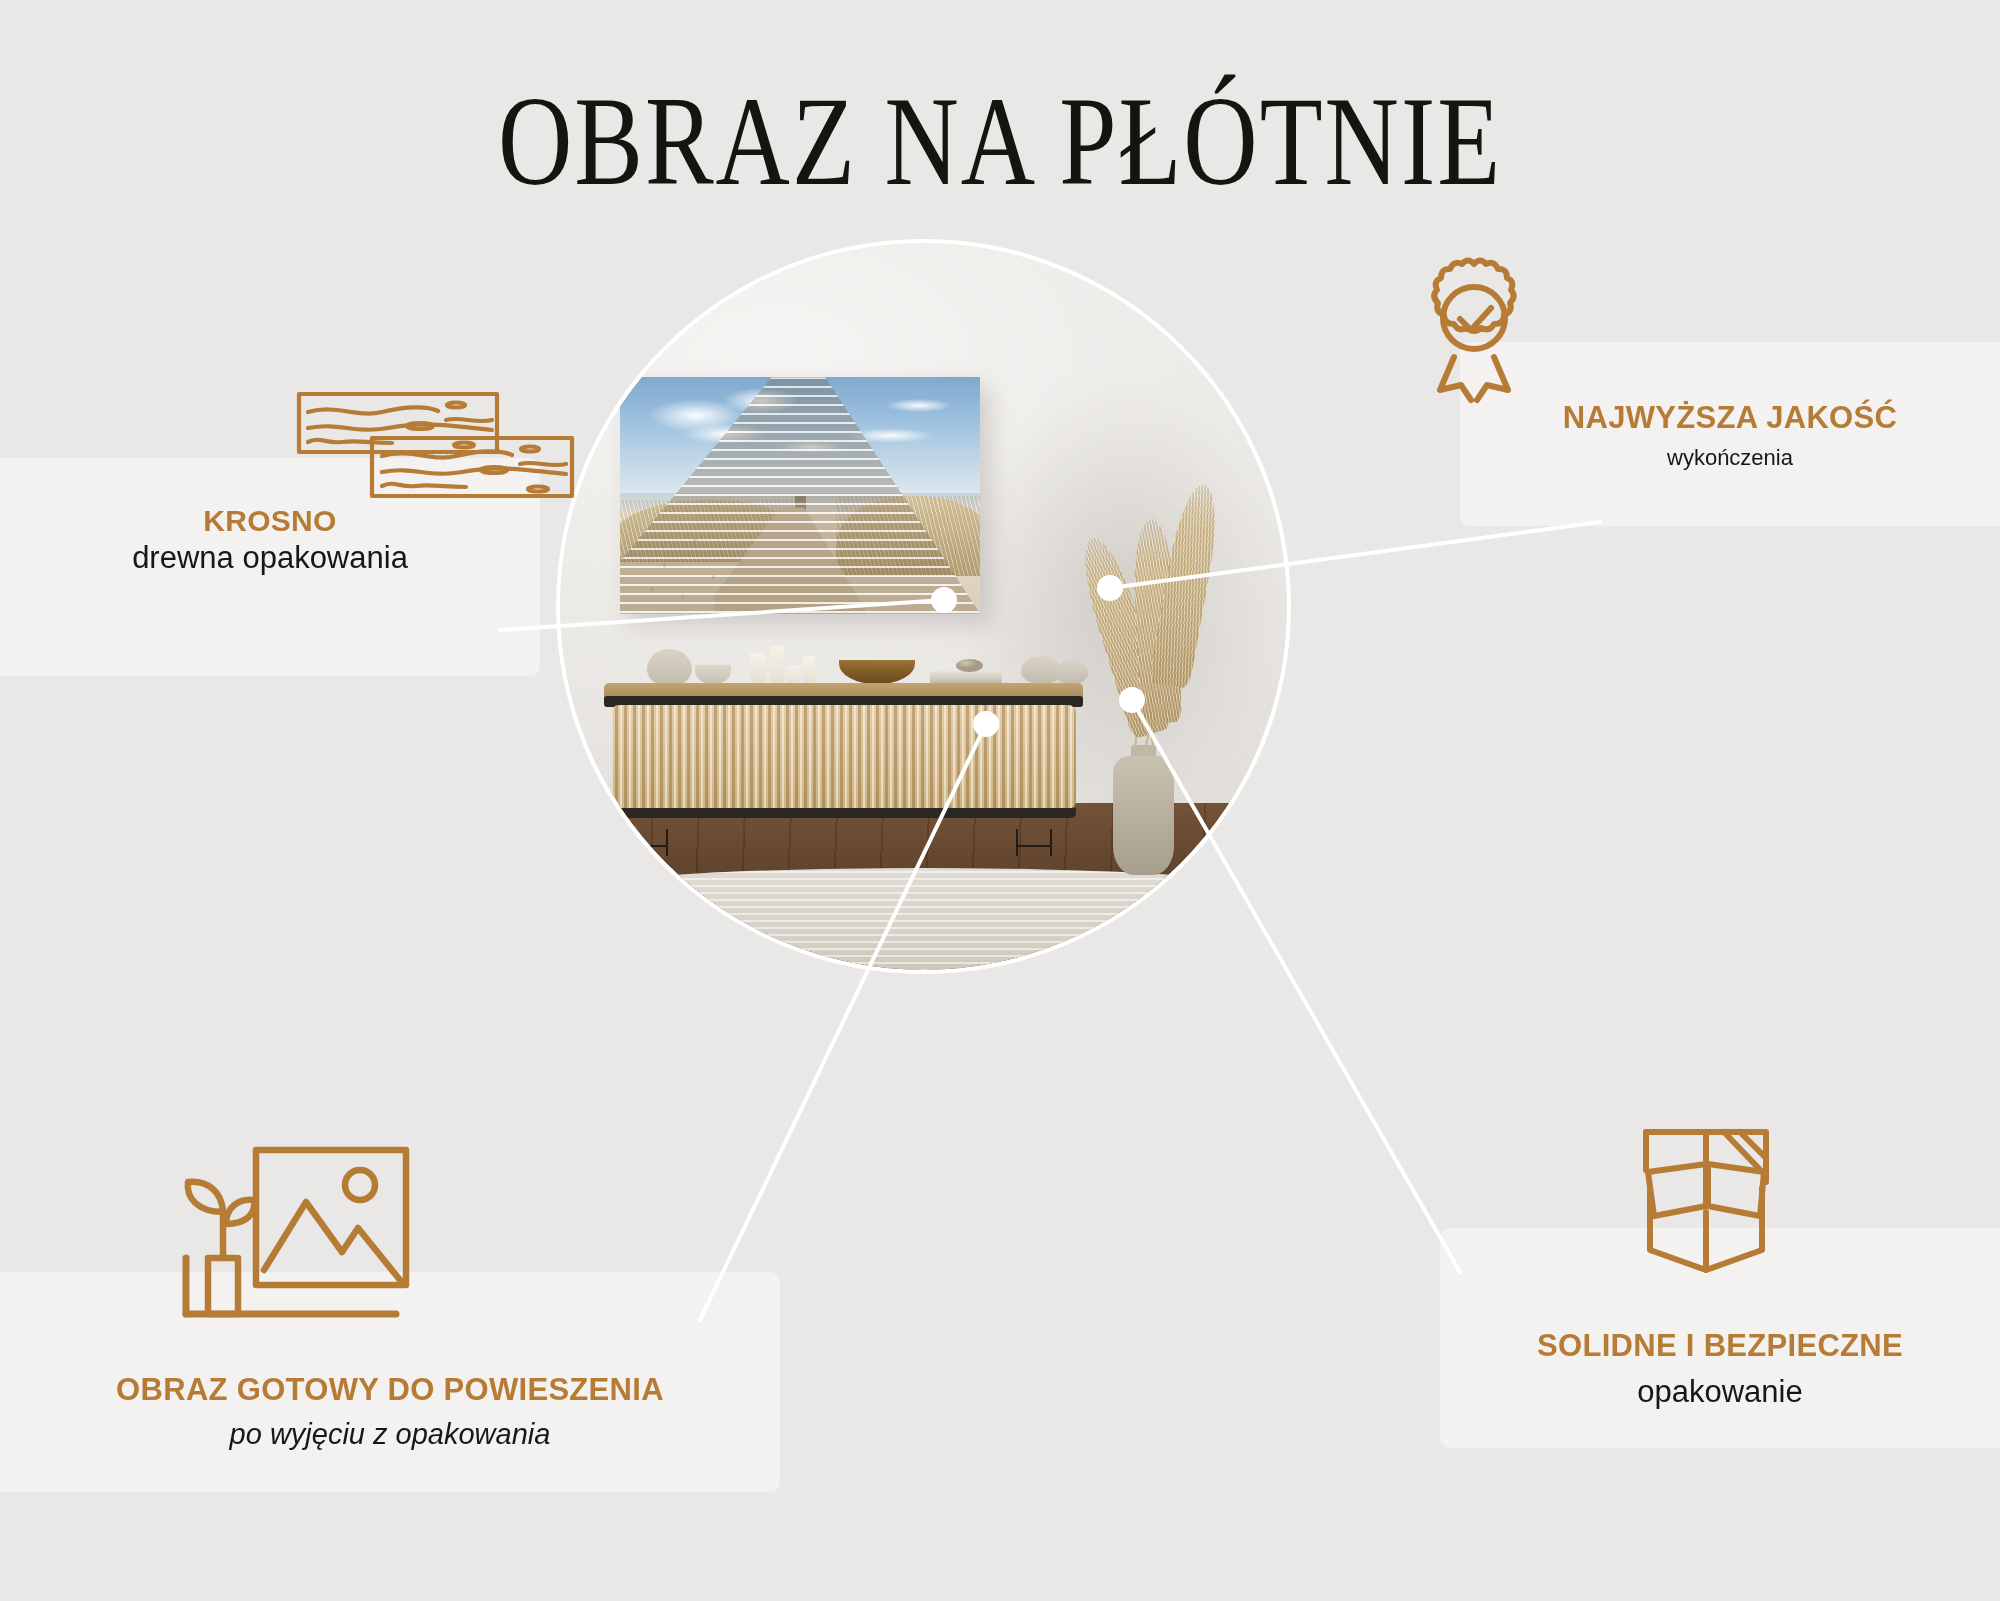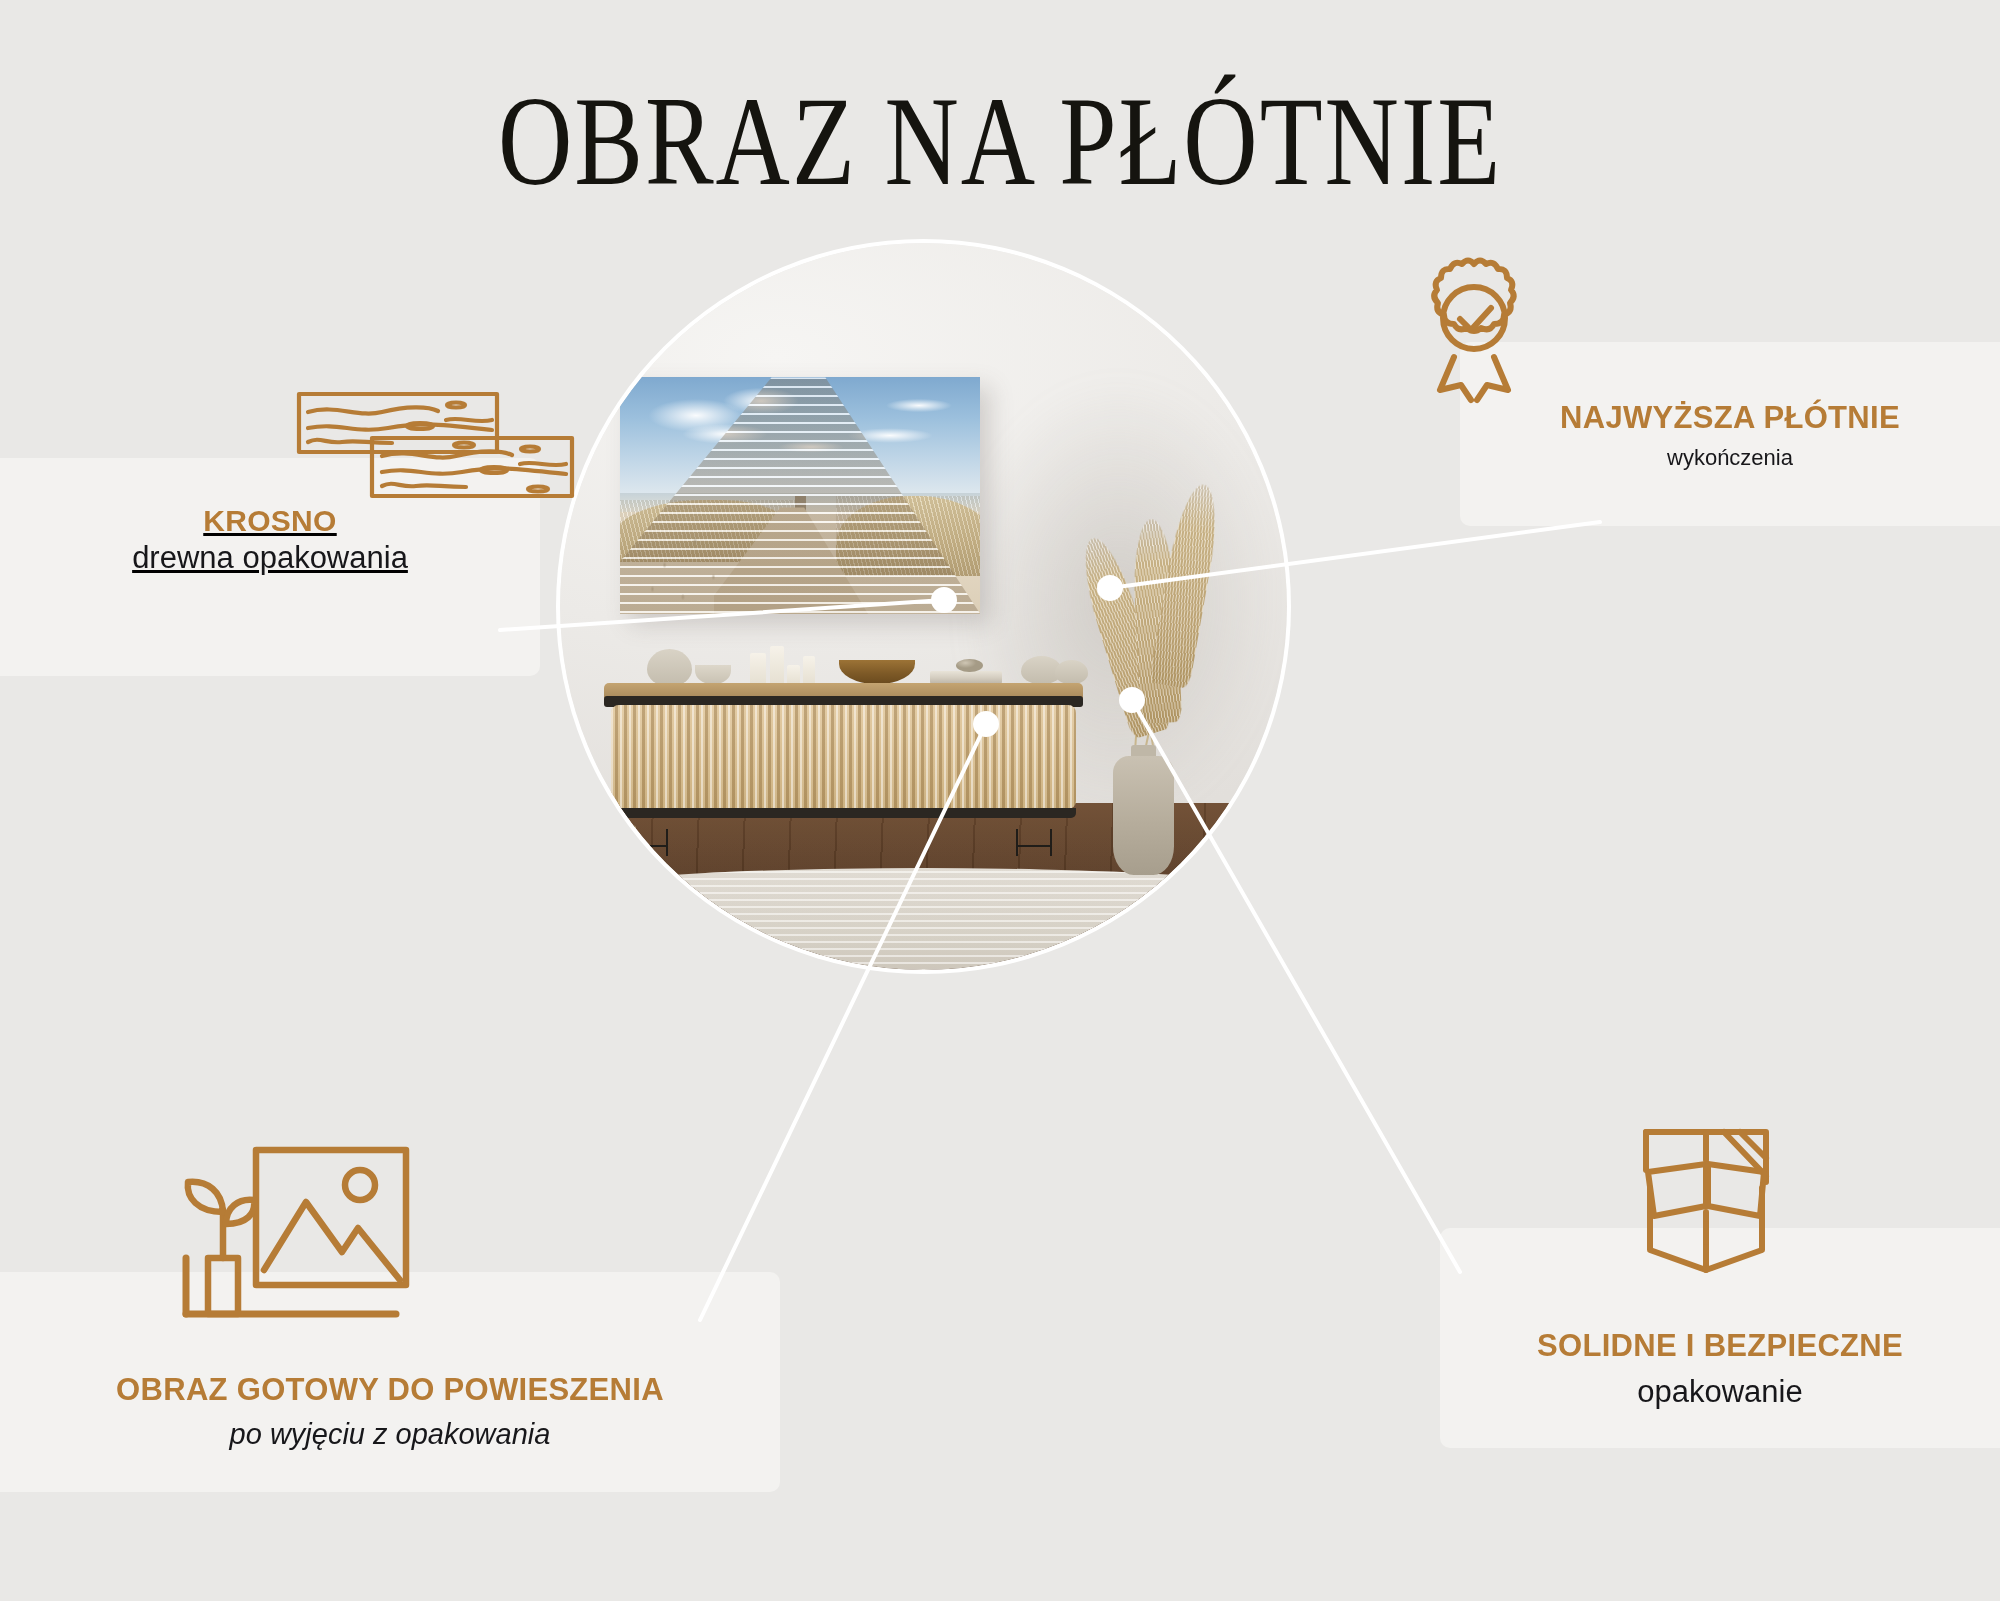--- a/index.html
+++ b/index.html
@@ -333,29 +333,29 @@
             <div class="plume-tex"></div>
           </div>
         <div class="p-neck"></div>
         <div class="p-vase"></div>
 
       </div>
     </div>
   </div>
 
   <div class="card" id="card-krosno">
-    <div class="card-text" style="top:46px;text-decoration:underline;">
+    <div class="card-text" style="top:46px;">
       <div class="feat-title">KROSNO</div>
       <div class="feat-sub">drewna opakowania</div>
     </div>
   </div>
 
   <div class="card" id="card-quality">
     <div class="card-text" style="top:58px;">
-      <div class="feat-title">NAJWYŻSZA PŁÓTNIE</div>
+      <div class="feat-title">NAJWYŻSZA JAKOŚĆ</div>
       <div class="feat-sub" style="margin-top:8px;">wykończenia</div>
     </div>
   </div>
 
   <div class="card" id="card-hanging">
     <div class="card-text" style="top:100px;">
       <div class="feat-title">OBRAZ GOTOWY DO POWIESZENIA</div>
       <div class="feat-sub" style="margin-top:8px;">po wyjęciu z opakowania</div>
     </div>
   </div>

